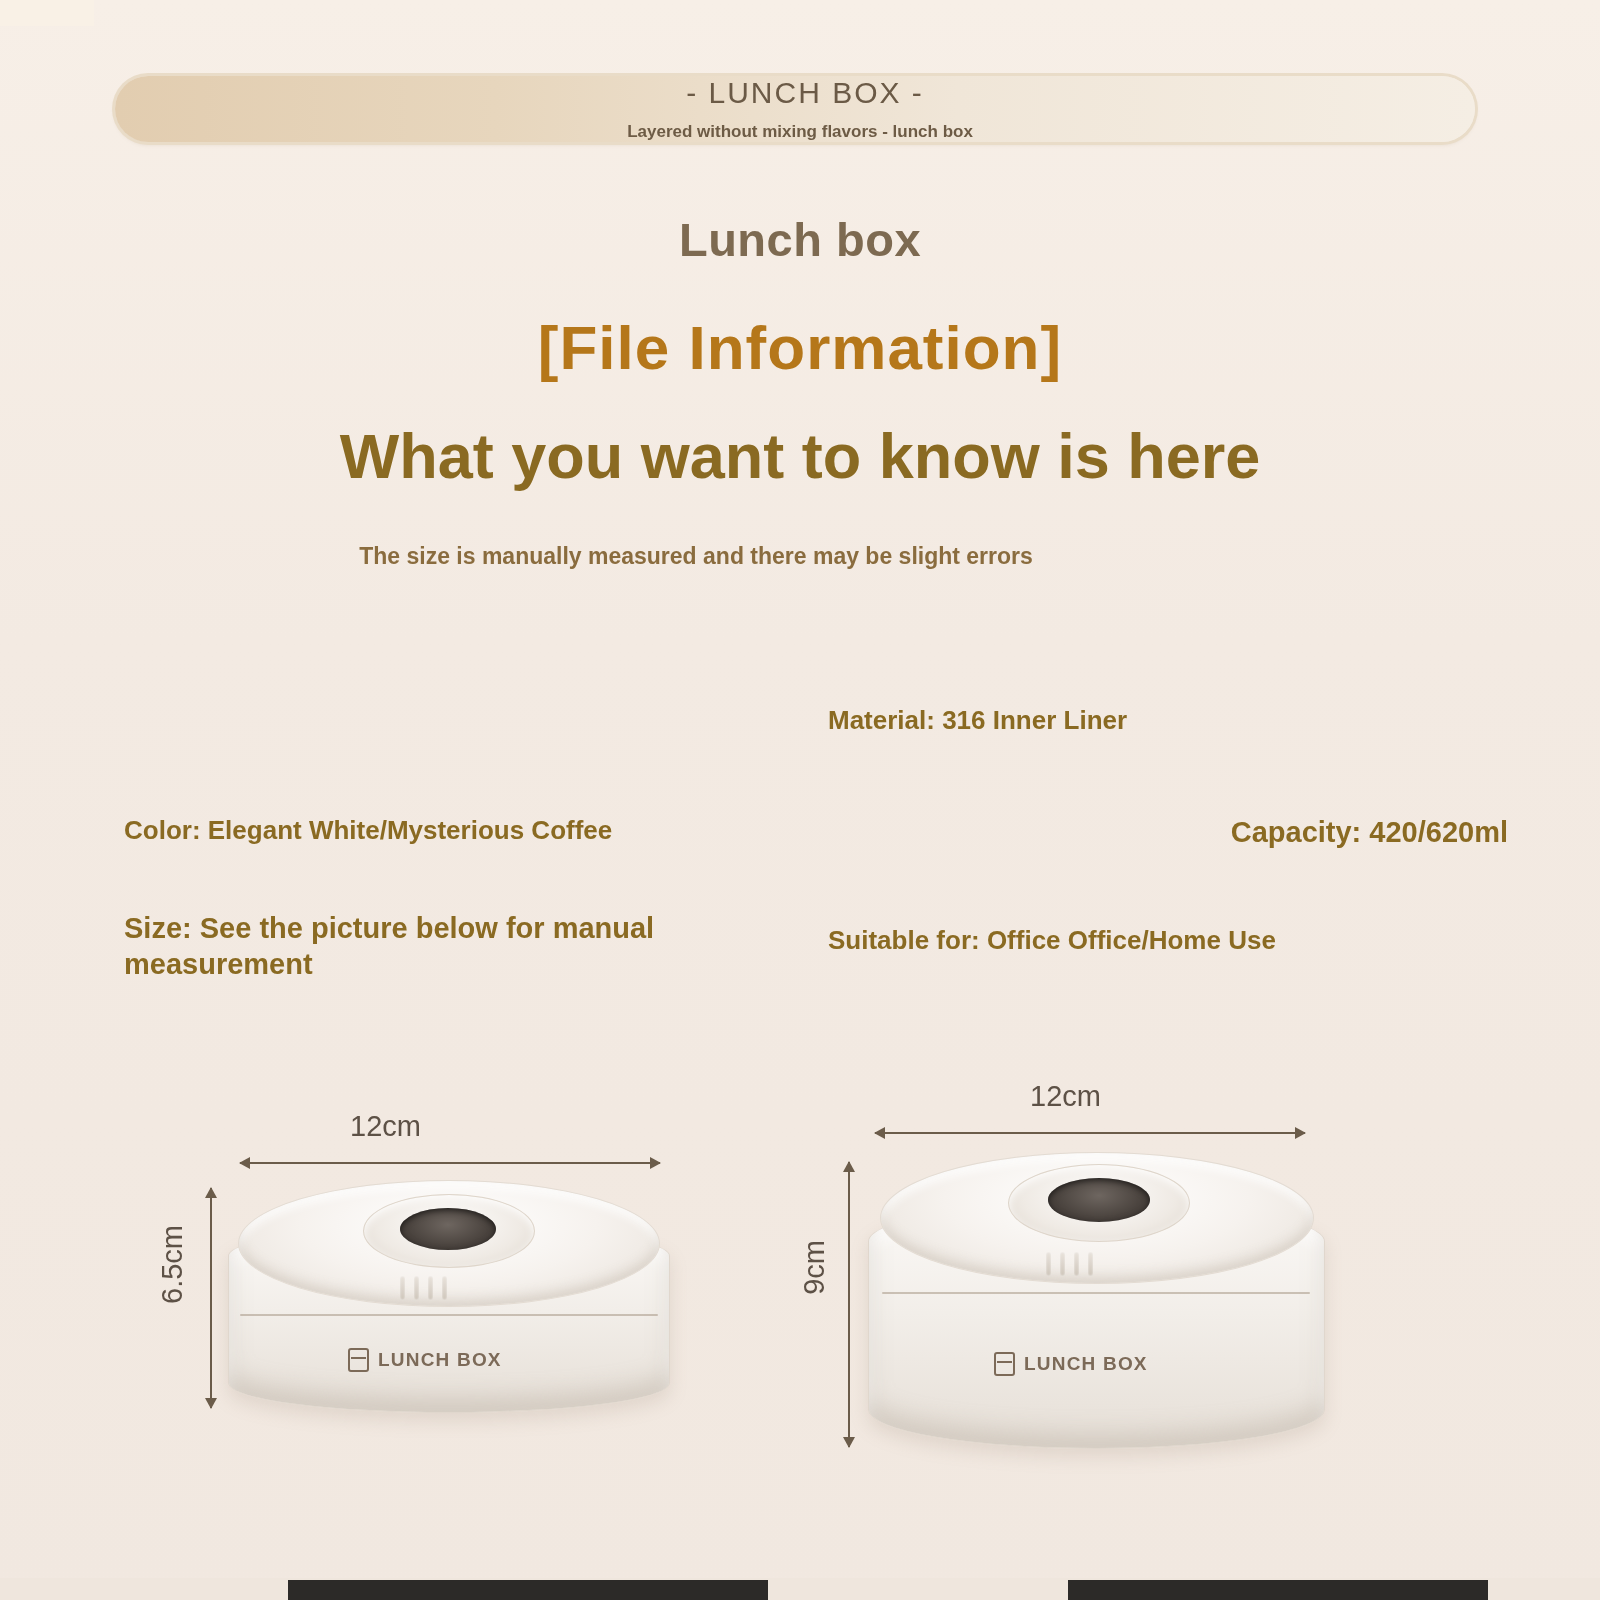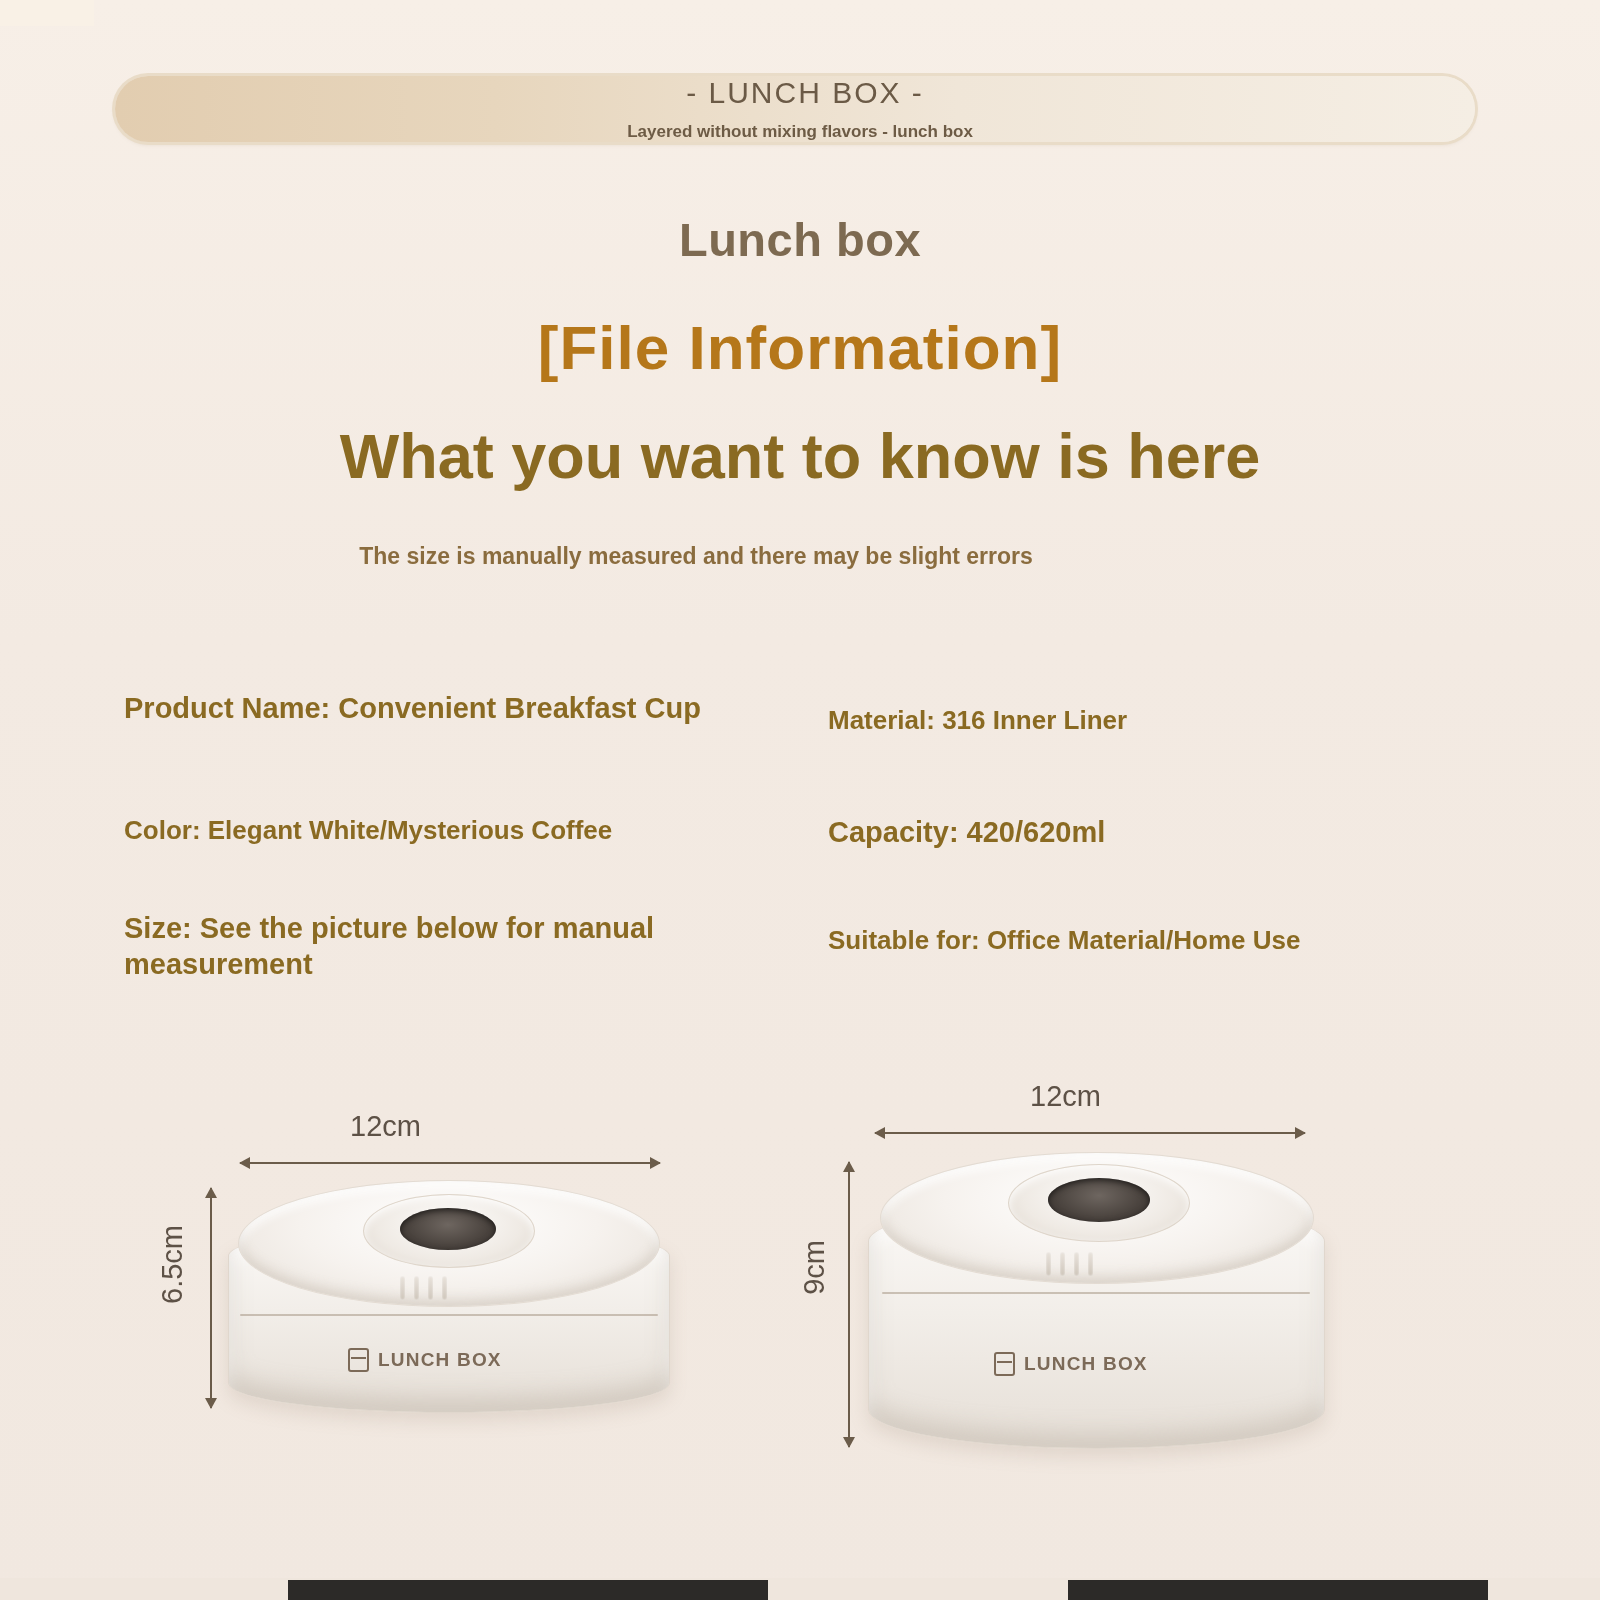--- a/index.html
+++ b/index.html
@@ -120,21 +120,21 @@
     color: #8a6a22;
     line-height: 1.25;
   }
   .spec.big { font-size: 29px; }
   .col-left { left: 124px; width: 700px; }
   .col-right { left: 828px; width: 680px; }
   .row1 { top: 6px; }
   .row2 { top: 130px; }
   .row3 { top: 226px; }
   .row1b { top: 20px; }
-  .row2b { top: 130px; }
+  .row2b { top: 130px; text-align: right; }
   .row3b { top: 240px; }
 
   
   .figure {
     position: absolute;
   }
   .fig-left { left: 170px; top: 1110px; width: 520px; height: 320px; }
   .fig-right { left: 820px; top: 1080px; width: 540px; height: 360px; }
 
   .dim-label {
@@ -289,27 +289,26 @@
     <div class="title">-  LUNCH BOX   -</div>
     <div class="subtitle">Layered without mixing flavors - lunch box</div>
   </div>
 
   <div class="h-lunchbox">Lunch box</div>
   <div class="h-file">[File Information]</div>
   <div class="h-want">What you want to know is here</div>
   <div class="h-note">The size is manually measured and there may be slight errors</div>
 
   <div class="specs">
-    <div class="spec big col-left row1">Product Name: Convenient Breakfast Cup</div>
     <div class="spec col-left row2">Color: Elegant White/Mysterious Coffee</div>
     <div class="spec big col-left row3">Size: See the picture below for manual measurement</div>
 
     <div class="spec col-right row1b">Material: 316 Inner Liner</div>
     <div class="spec big col-right row2b">Capacity: 420/620ml</div>
-    <div class="spec col-right row3b">Suitable for: Office Material/Home Use</div>
+    <div class="spec col-right row3b">Suitable for: Office Office/Home Use</div>
   </div>
 
   <div class="figure fig-left">
 
     <div class="dim-label" style="left: 180px; top: 0px;">12cm</div>
     <div class="arrow-h" style="left: 70px; top: 52px; width: 420px;"></div>
 
     <div class="dim-label vert" style="left: -14px; top: 115px;">6.5cm</div>
     <div class="arrow-v" style="left: 40px; top: 78px; height: 220px;"></div>
 

